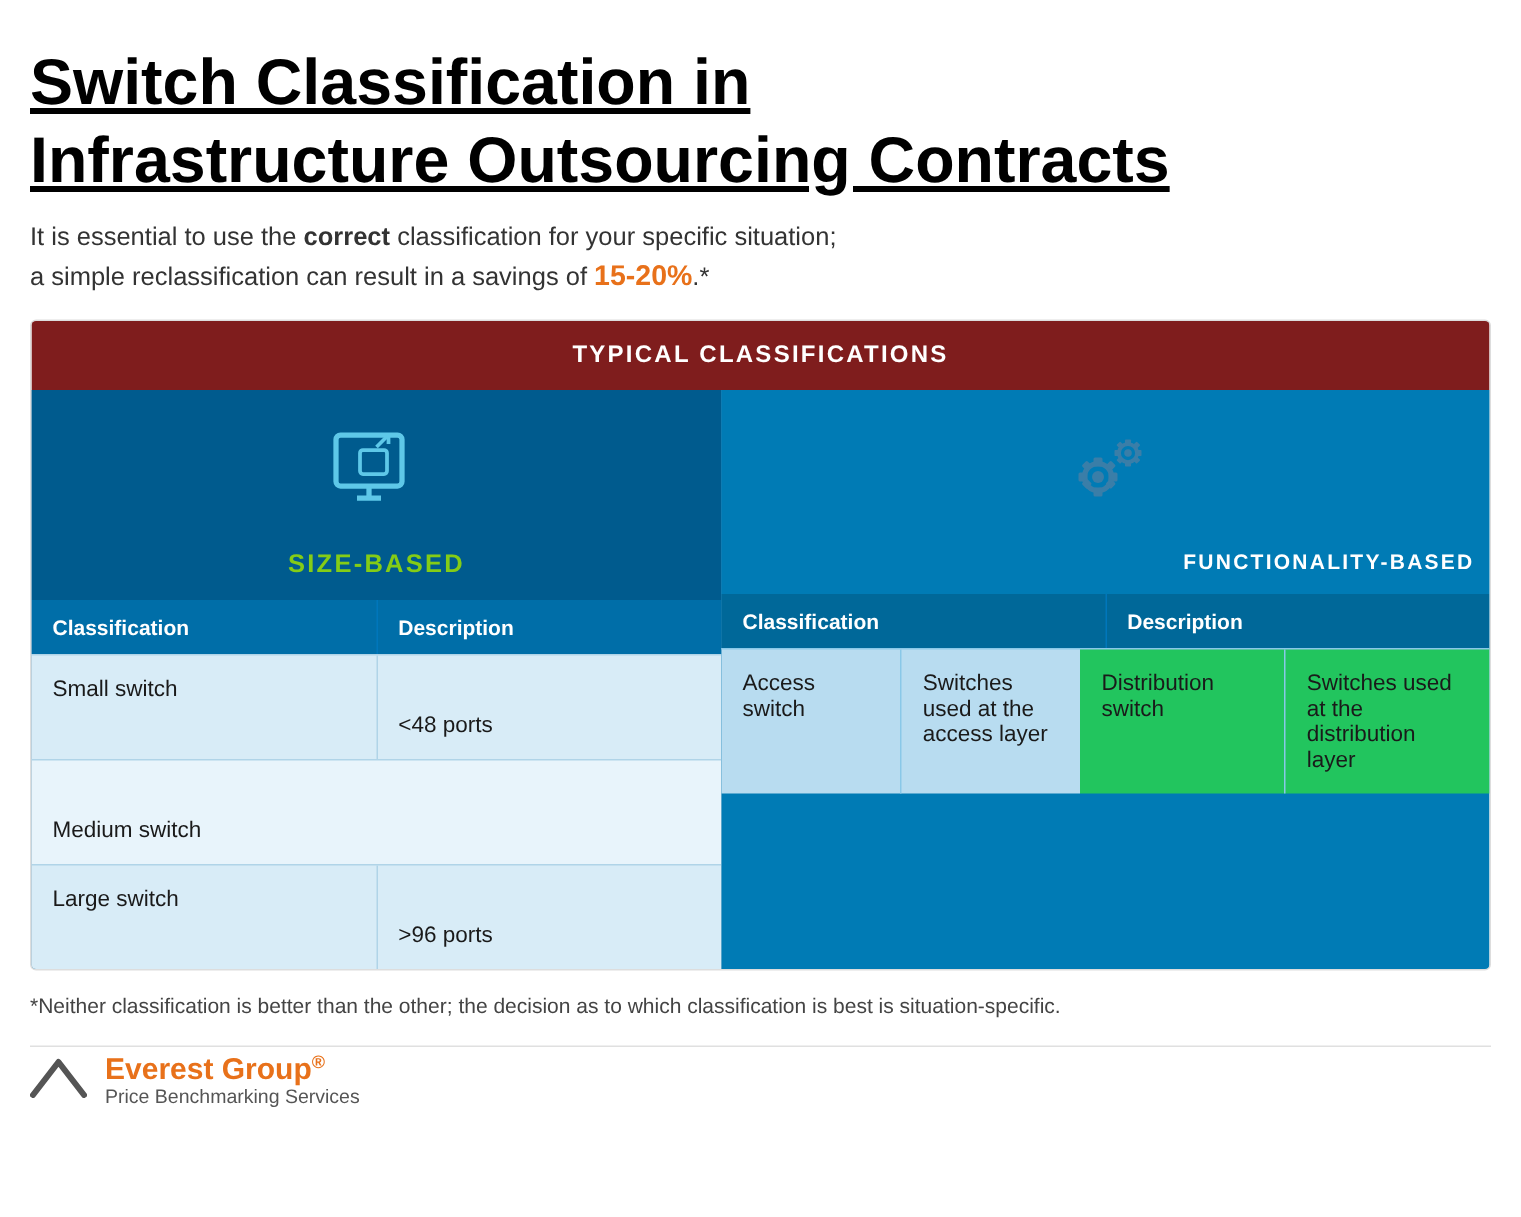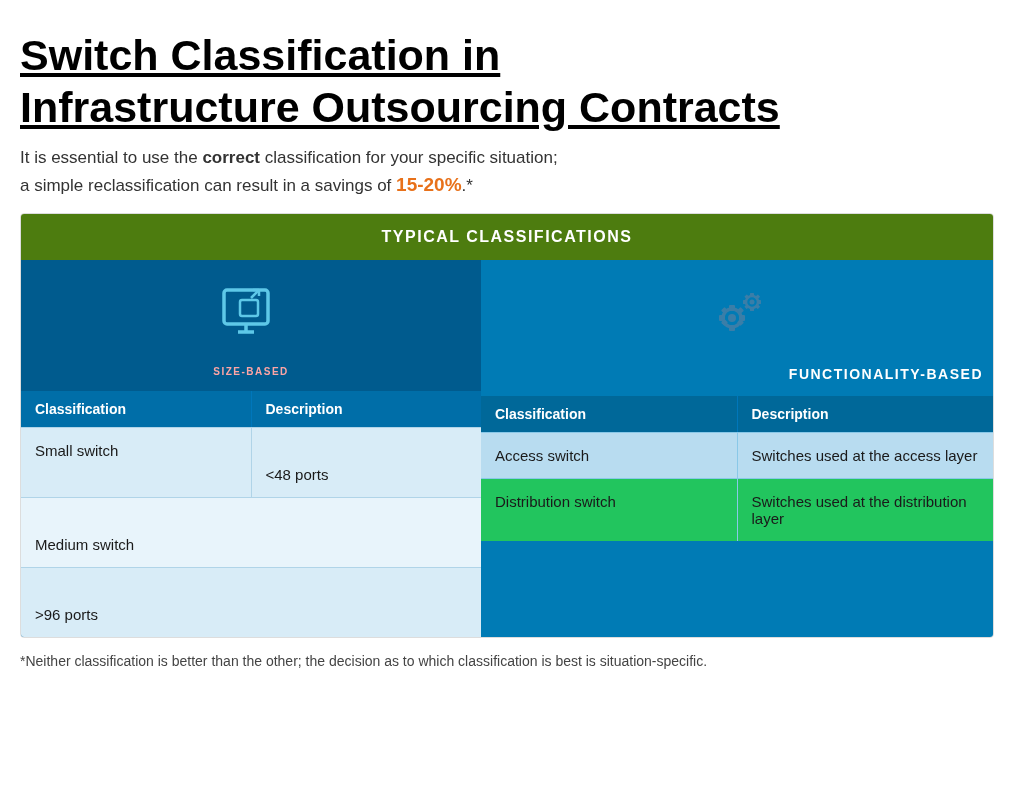--- a/index.html
+++ b/index.html
@@ -37,21 +37,21 @@
     .subtitle .orange { color: #e8711a; font-weight: 800; font-size: 19px; }
 
     .table-container {
       border: 1px solid #ddd;
       border-radius: 4px;
       overflow: hidden;
       margin-bottom: 14px;
     }
 
     .section-header {
-      background: #4d7c0f;
+      background: #7f1d1d;
       text-align: center;
       padding: 14px;
     }
     .section-header-text {
       color: #ffffff;
       font-size: 16px;
       font-weight: 800;
       letter-spacing: 1.5px;
       text-transform: uppercase;
     }
@@ -72,22 +72,22 @@
       background: #005b8e;
       display: flex;
       align-items: center;
       justify-content: center;
       padding: 20px 10px 10px 10px;
     }
     .size-label-area {
       background: #005b8e;
       text-align: center;
       padding: 6px 10px 14px 10px;
-      color: #fca5a5;
-      font-size: 10px;
+      color: #84cc16;
+      font-size: 17px;
       font-weight: 800;
       letter-spacing: 1.5px;
       text-transform: uppercase;
     }
     .size-table {
       display: flex;
       flex-direction: column;
       flex: 1;
     }
     .col-headers {
@@ -179,21 +179,21 @@
       padding: 10px 14px;
       color: #ffffff;
       font-size: 14px;
       font-weight: 800;
       border-right: 1px solid #0077bb;
     }
     .func-col-header:last-child { border-right: none; }
 
     .func-data-rows {
       display: flex;
-      flex-direction: column;
+      flex-direction: row;
     }
     .func-data-row {
       display: flex;
       flex-direction: row;
       background: #22c55e;
       border-top: 1px solid #89c8e8;
     }
     .func-data-row:nth-child(odd) { background: #b8dcf0; }
     .func-data-cell {
       flex: 1;
@@ -300,20 +300,21 @@
           </div>
           <div class="data-rows">
             <div class="data-row">
               <div class="data-cell">Small switch</div>
               <div class="data-cell">&lt;48 ports</div>
             </div>
             <div class="data-row">
               <div class="data-cell">Medium switch</div>
             </div>
             <div class="data-row">
+              <div class="data-cell">Large switch</div>
               <div class="data-cell">&gt;96 ports</div>
             </div>
           </div>
         </div>
       </div>
 
 
       <div class="func-based">
         <div class="func-icon-area">
 
@@ -359,13 +360,28 @@
               <div class="func-data-cell">Switches used at the distribution layer</div>
             </div>
           </div>
         </div>
       </div>
     </div>
   </div>
 
   <p class="footnote">*Neither classification is better than the other; the decision as to which classification is best is situation-specific.</p>
 
+  <div class="footer">
+    <div class="logo-mark">
+      <div class="chevron-icon">
+        <svg viewBox="0 0 38 28" width="38" height="28">
+          <polyline points="2,26 19,4 36,26" fill="none" stroke="#555" stroke-width="4" stroke-linejoin="round" stroke-linecap="round"></polyline>
+        </svg>
+      </div>
+    </div>
+    <div class="footer-text-group">
+      <div class="footer-brand">
+        <span>Everest Group</span><span style="color:#e8711a; font-size:12px; vertical-align:super;">®</span>
+      </div>
+      <div class="footer-tagline">Price Benchmarking Services</div>
+    </div>
+  </div>
 </div>
 
 </body></html>

